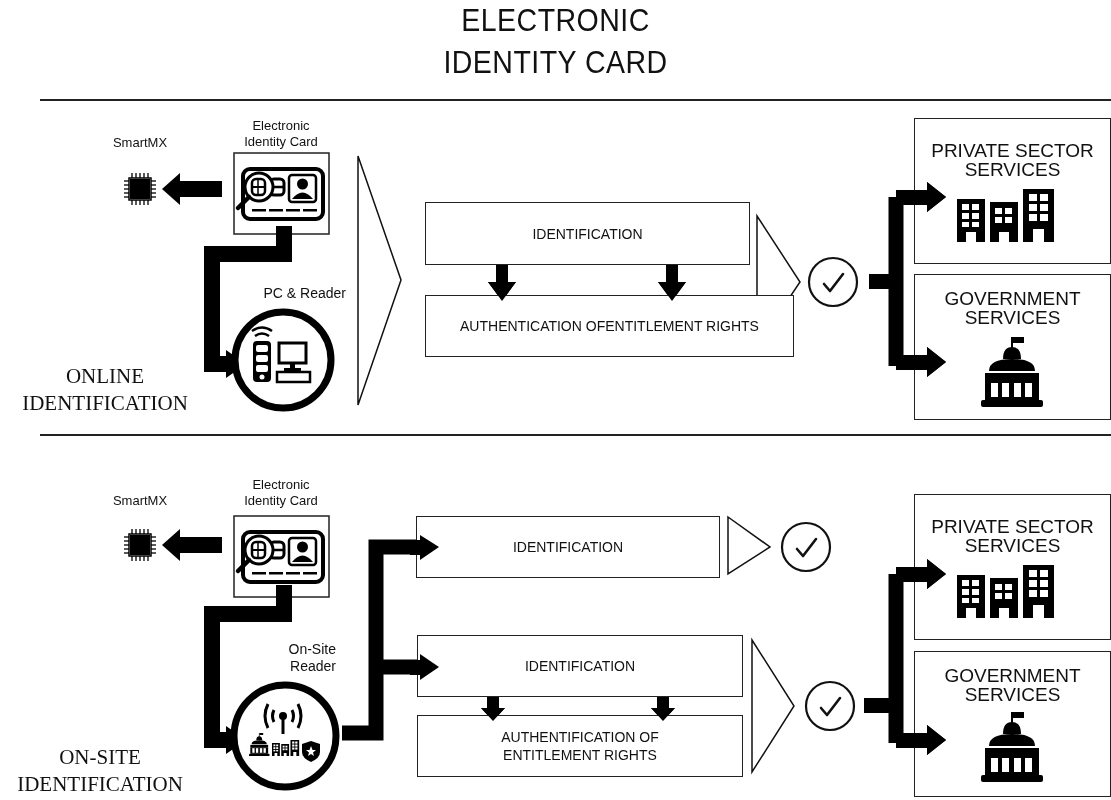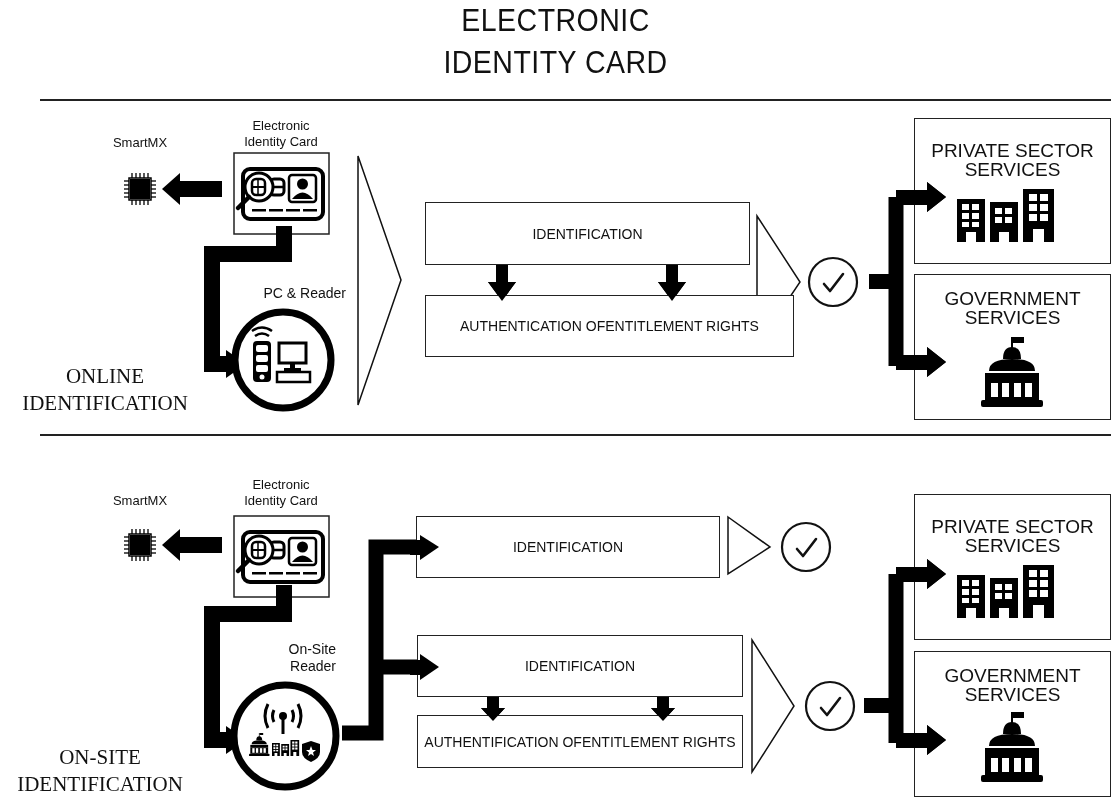--- a/index.html
+++ b/index.html
@@ -273,21 +273,21 @@
   <div>ON-SITE</div>
   <div>IDENTIFICATION</div>
 </div>
 
 <div class="abs box" style="left:416px; top:516px; width:304px; height:62px;">
   <span>IDENTIFICATION</span>
 </div>
 <div class="abs box" style="left:417px; top:635px; width:326px; height:62px;">
   <span>IDENTIFICATION</span>
 </div>
-<div class="abs box" style="left:417px; top:715px; width:326px; height:53px; flex-direction:row;">
+<div class="abs box" style="left:417px; top:715px; width:326px; height:62px; flex-direction:column;">
   <div>AUTHENTIFICATION OF</div>
   <div>ENTITLEMENT RIGHTS</div>
 </div>
 
 <div class="abs" style="left:914px; top:494px; width:197px; height:146px; border:1.5px solid #222; box-sizing:border-box;">
   <div class="svc-label" style="margin-top:22px;">
     <div>PRIVATE SECTOR</div>
     <div>SERVICES</div>
   </div>
   <svg width="100" height="56" style="position:absolute; left:42px; top:70px;">

